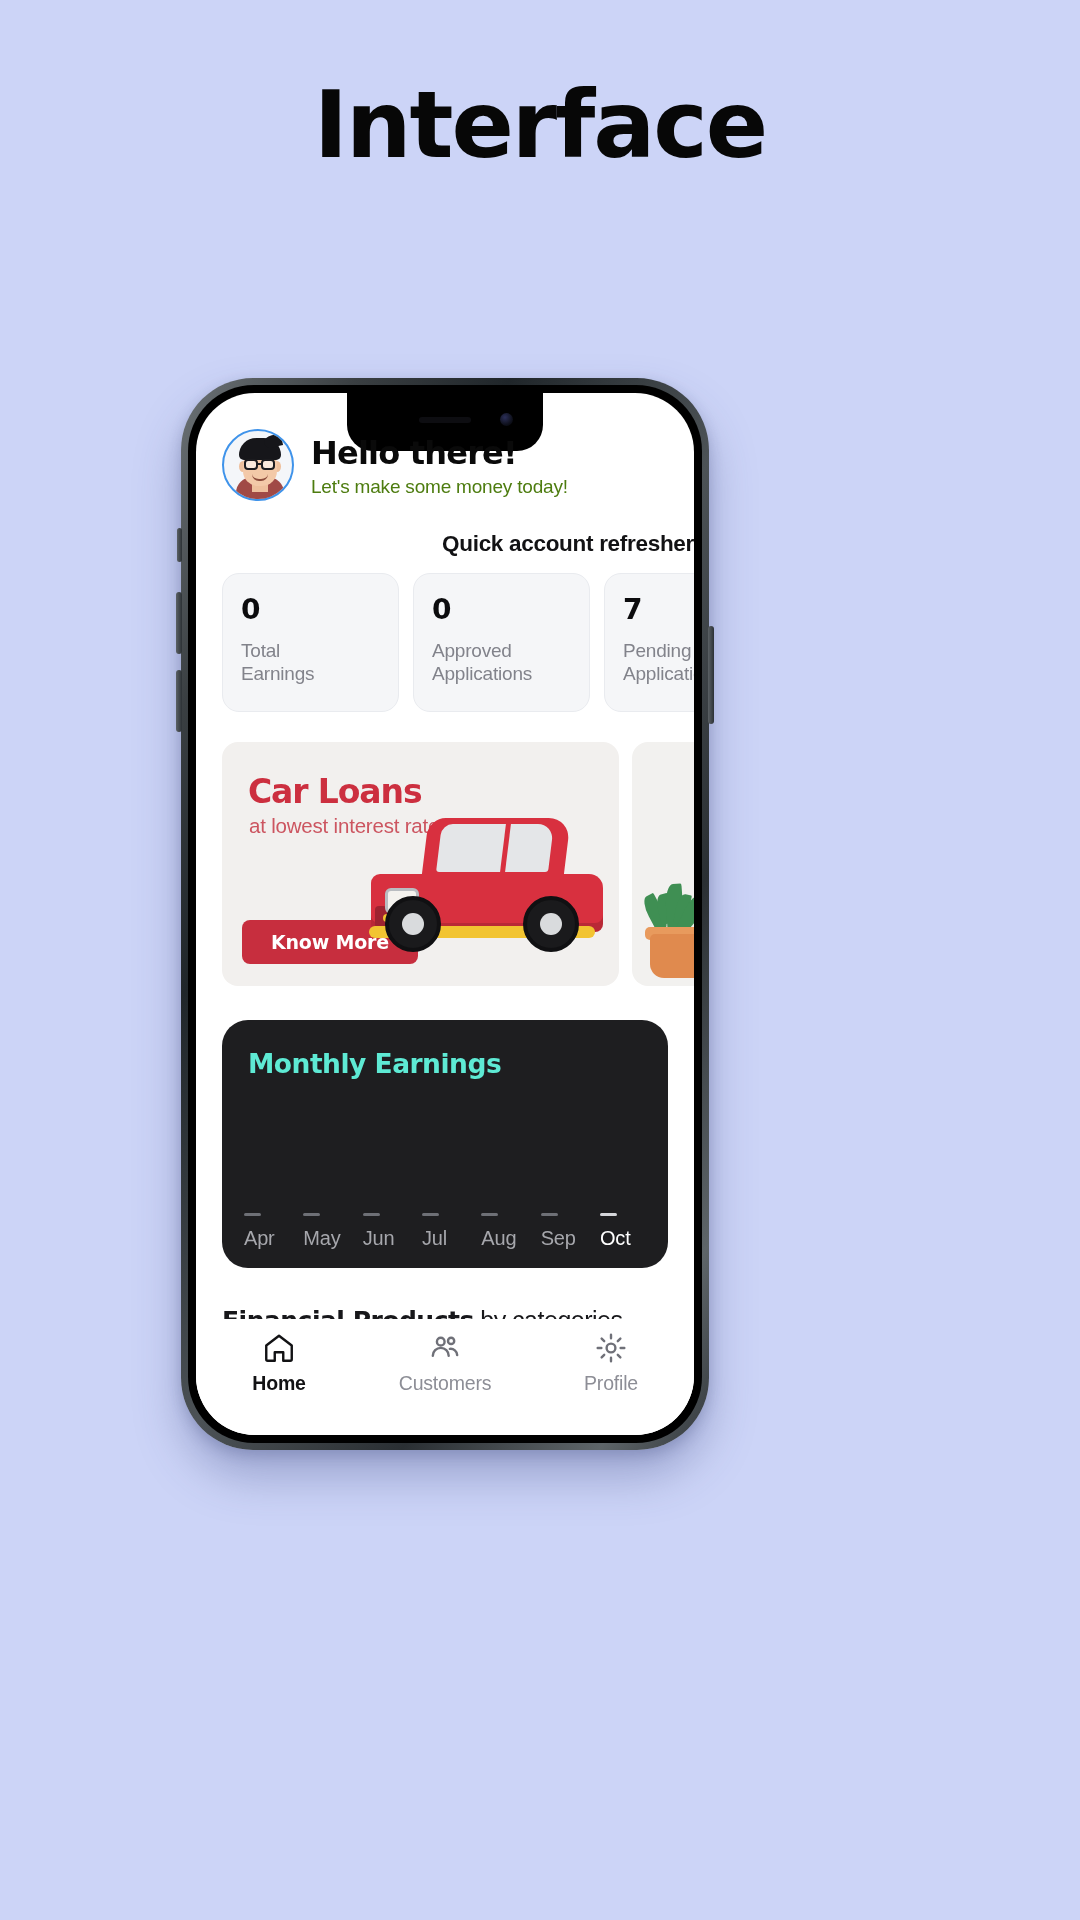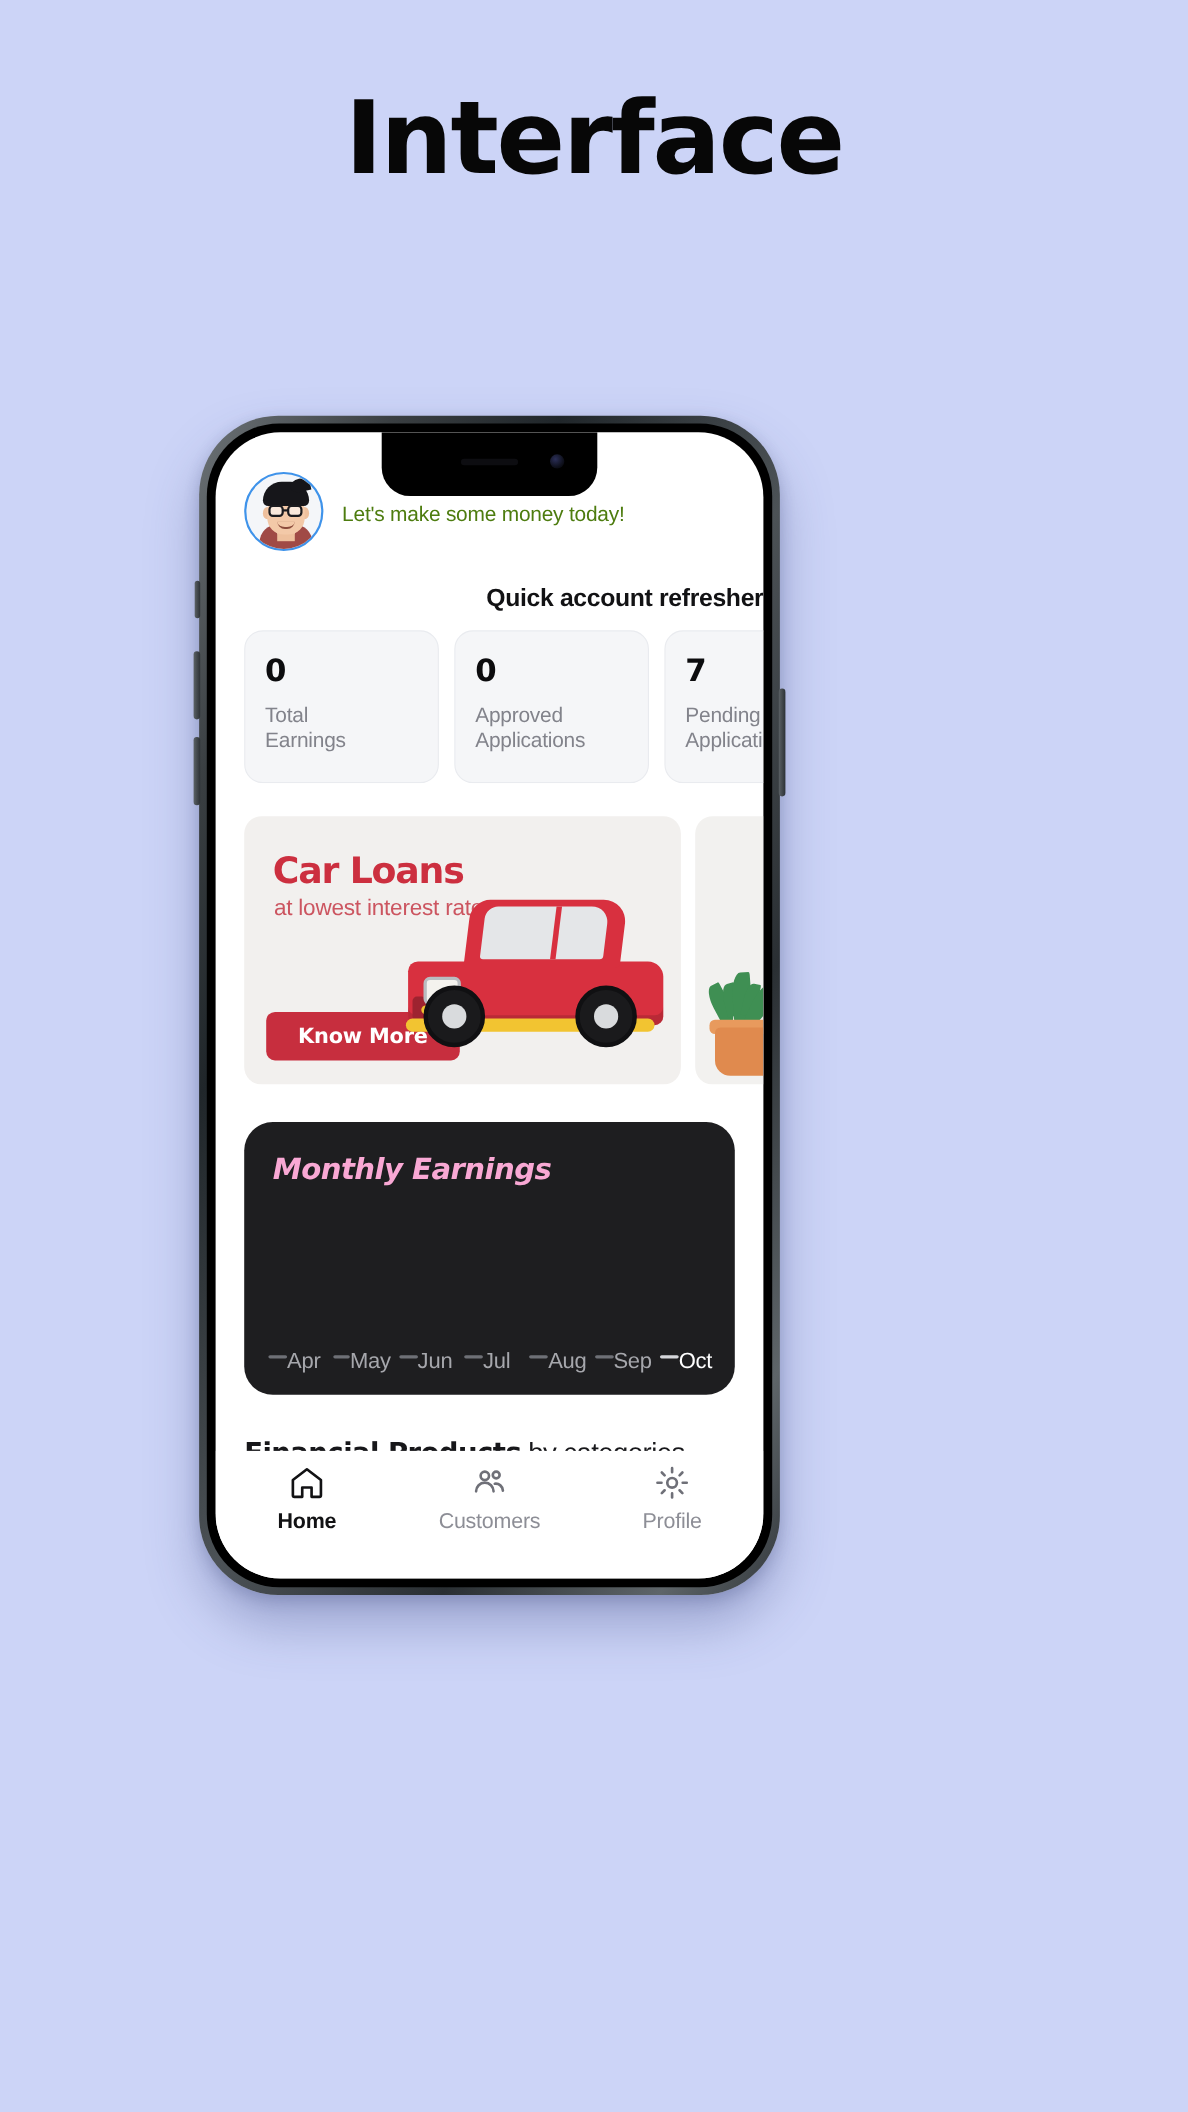--- a/index.html
+++ b/index.html
@@ -213,29 +213,29 @@
   
   .earn-card {
     margin:34px 26px 0 26px;
     height:248px;
     background:#1e1e20;
     border-radius:26px;
     position:relative;
   }
   .earn-title {
     position:absolute; left:26px; top:28px;
-    color:#f9a8d4;
-    font-family:"DejaVu Sans", sans-serif;
-    font-weight:bold; font-size:26.5px; letter-spacing:-.5px;font-style:italic;
+    color:#5eead4;
+    font-family:"DejaVu Sans", sans-serif;
+    font-weight:bold; font-size:26.5px; letter-spacing:-.5px;
   }
   .earn-chart {
     position:absolute; left:22px; right:16px; bottom:18px;
     display:flex; align-items:flex-end; justify-content:space-between;
   }
-  .bar-col { display:flex; flex-direction:row; align-items:center; width:52px; }
+  .bar-col { display:flex; flex-direction:column; width:52px; }
   .bar { width:17px; background:#6e7076; border-radius:2px; margin-bottom:11px; }
   .bar-lbl { font-size:20px; color:#a6a7ac; letter-spacing:-.2px; }
   .bar-col.active .bar-lbl { color:#ffffff; }
   .bar-col.active .bar { background:#d5d6da; }
 
   
   .fin {
     margin:38px 0 0 26px;
   }
   .fin-title {
@@ -291,20 +291,21 @@
             <span class="av-ear2"></span>
             <span class="av-face"></span>
             <span class="av-hair"></span>
             <span class="av-hairq"></span>
             <span class="av-gl1"></span>
             <span class="av-gl2"></span>
             <span class="av-glb"></span>
             <span class="av-mouth"></span>
           </div>
           <div class="greet-wrap">
+            <div class="greet-title">Hello there!</div>
             <div class="greet-sub">Let's make some money today!</div>
           </div>
         </div>
 
         <div class="section-title">Quick account refresher</div>
 
         <div class="stats">
           <div class="stat-card">
             <div class="stat-num">0</div>
             <div class="stat-label">

